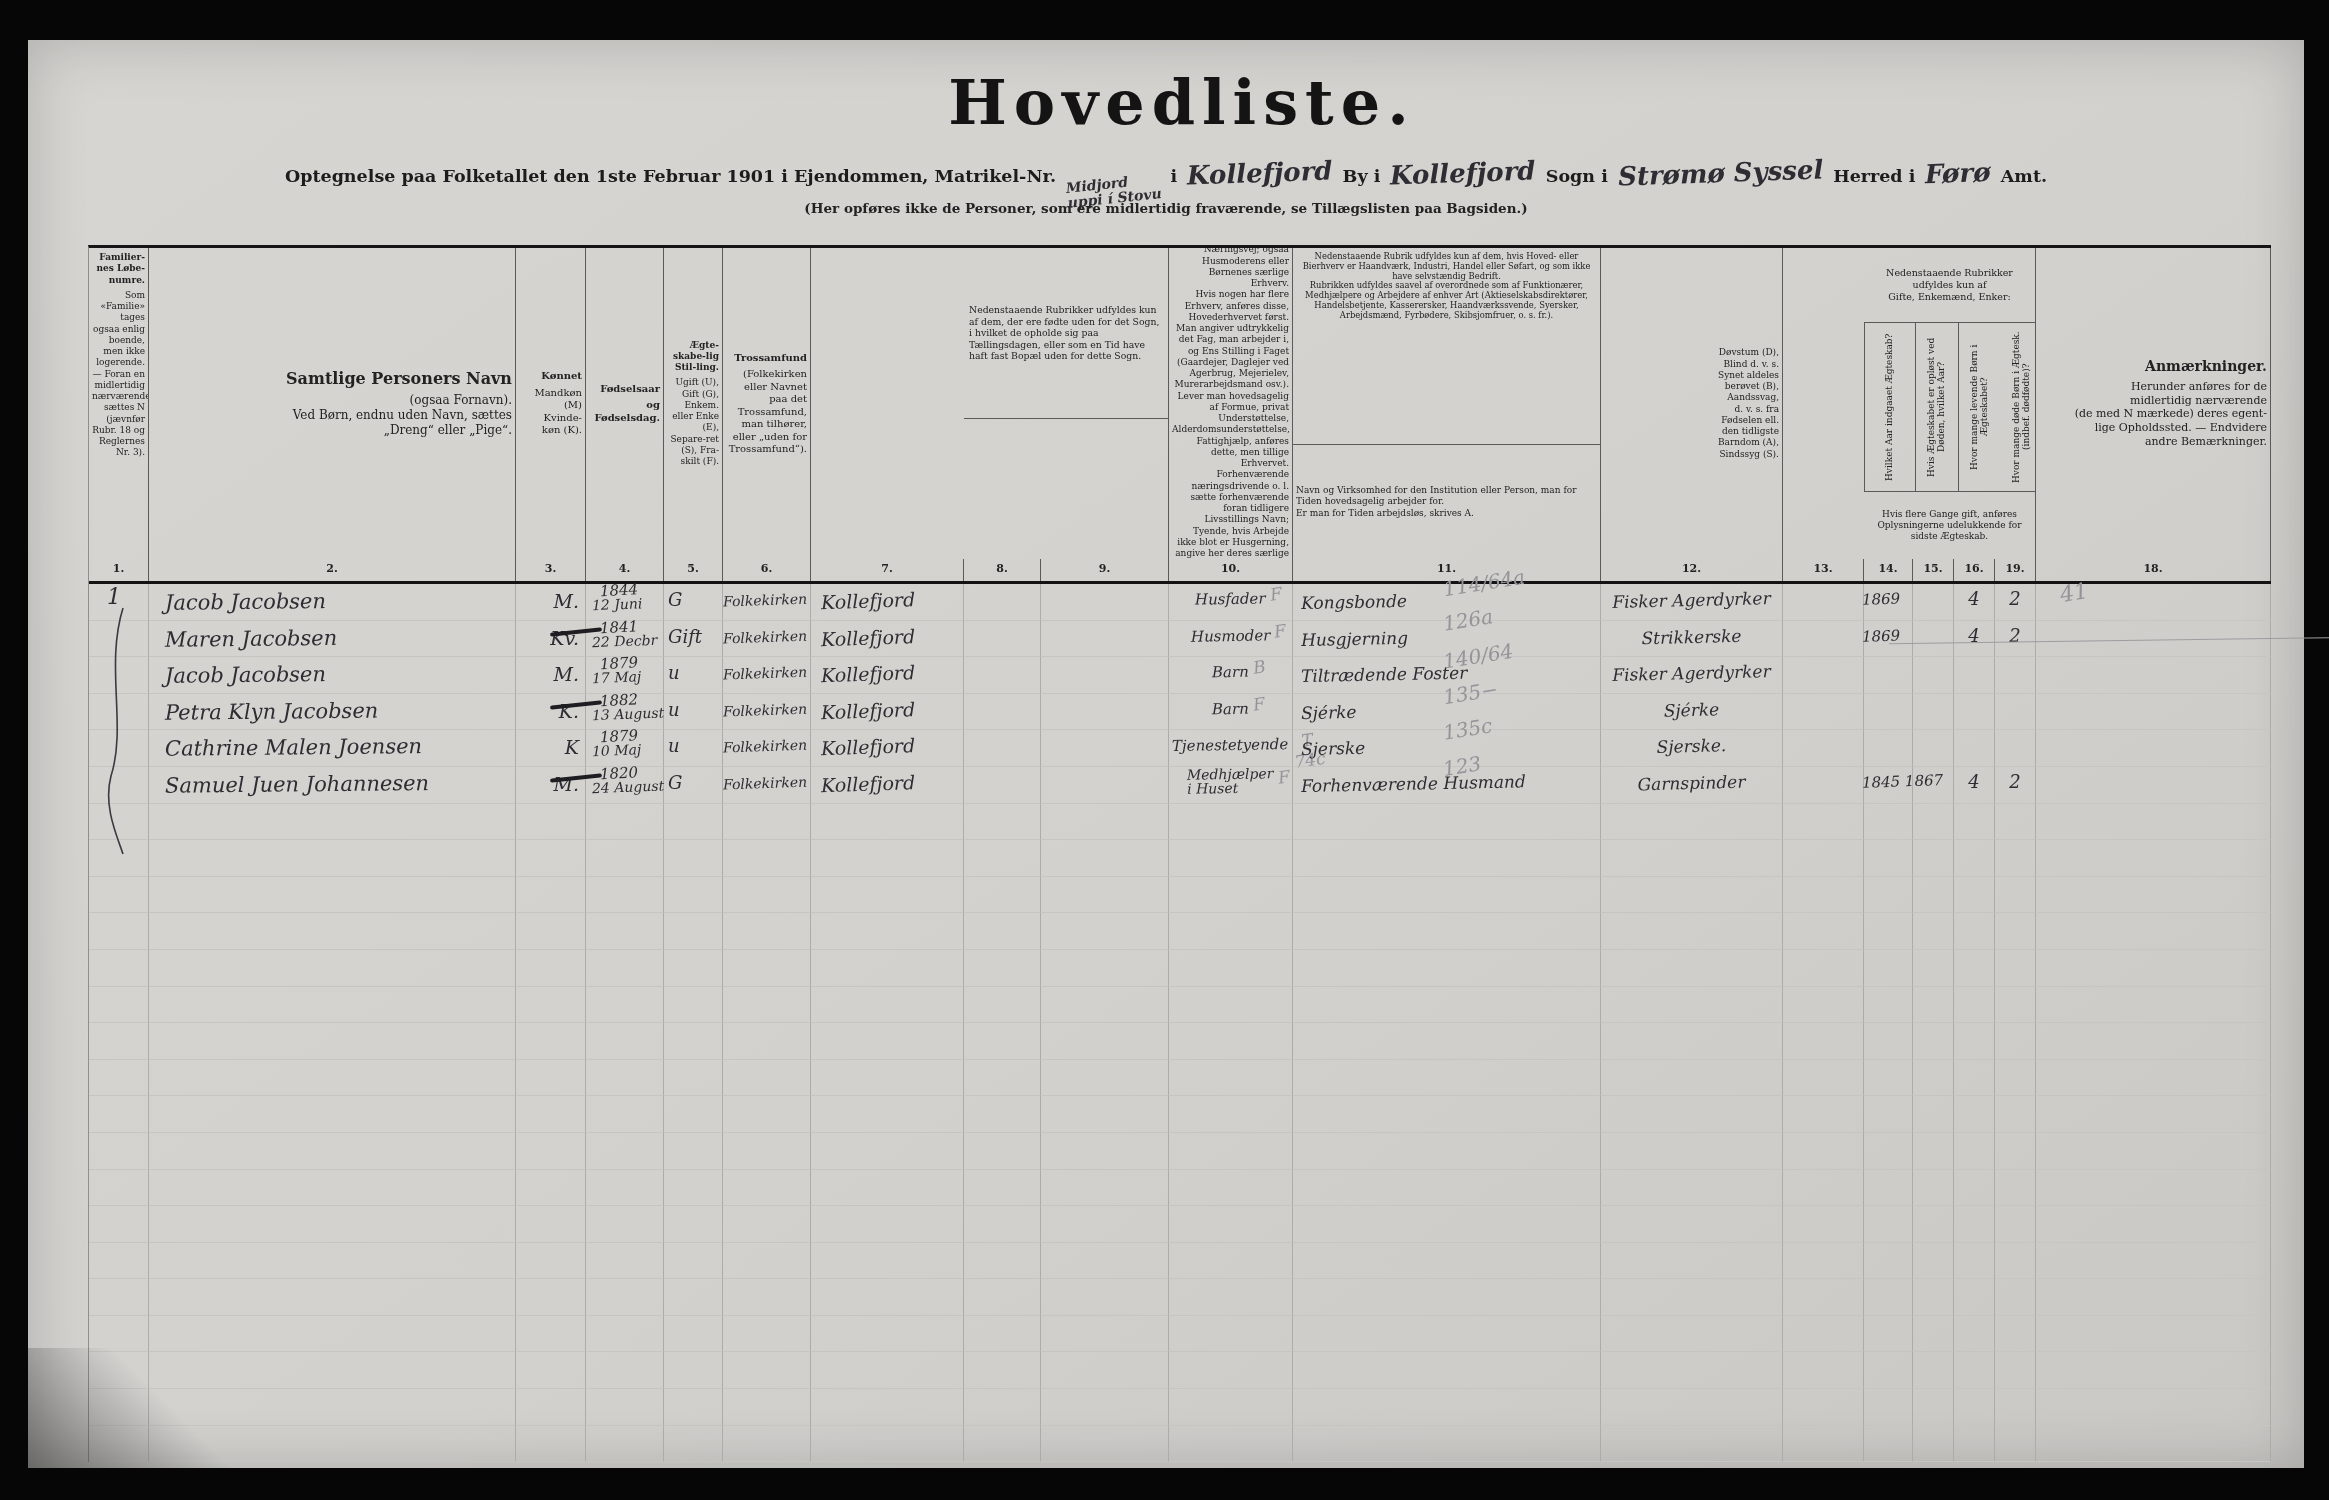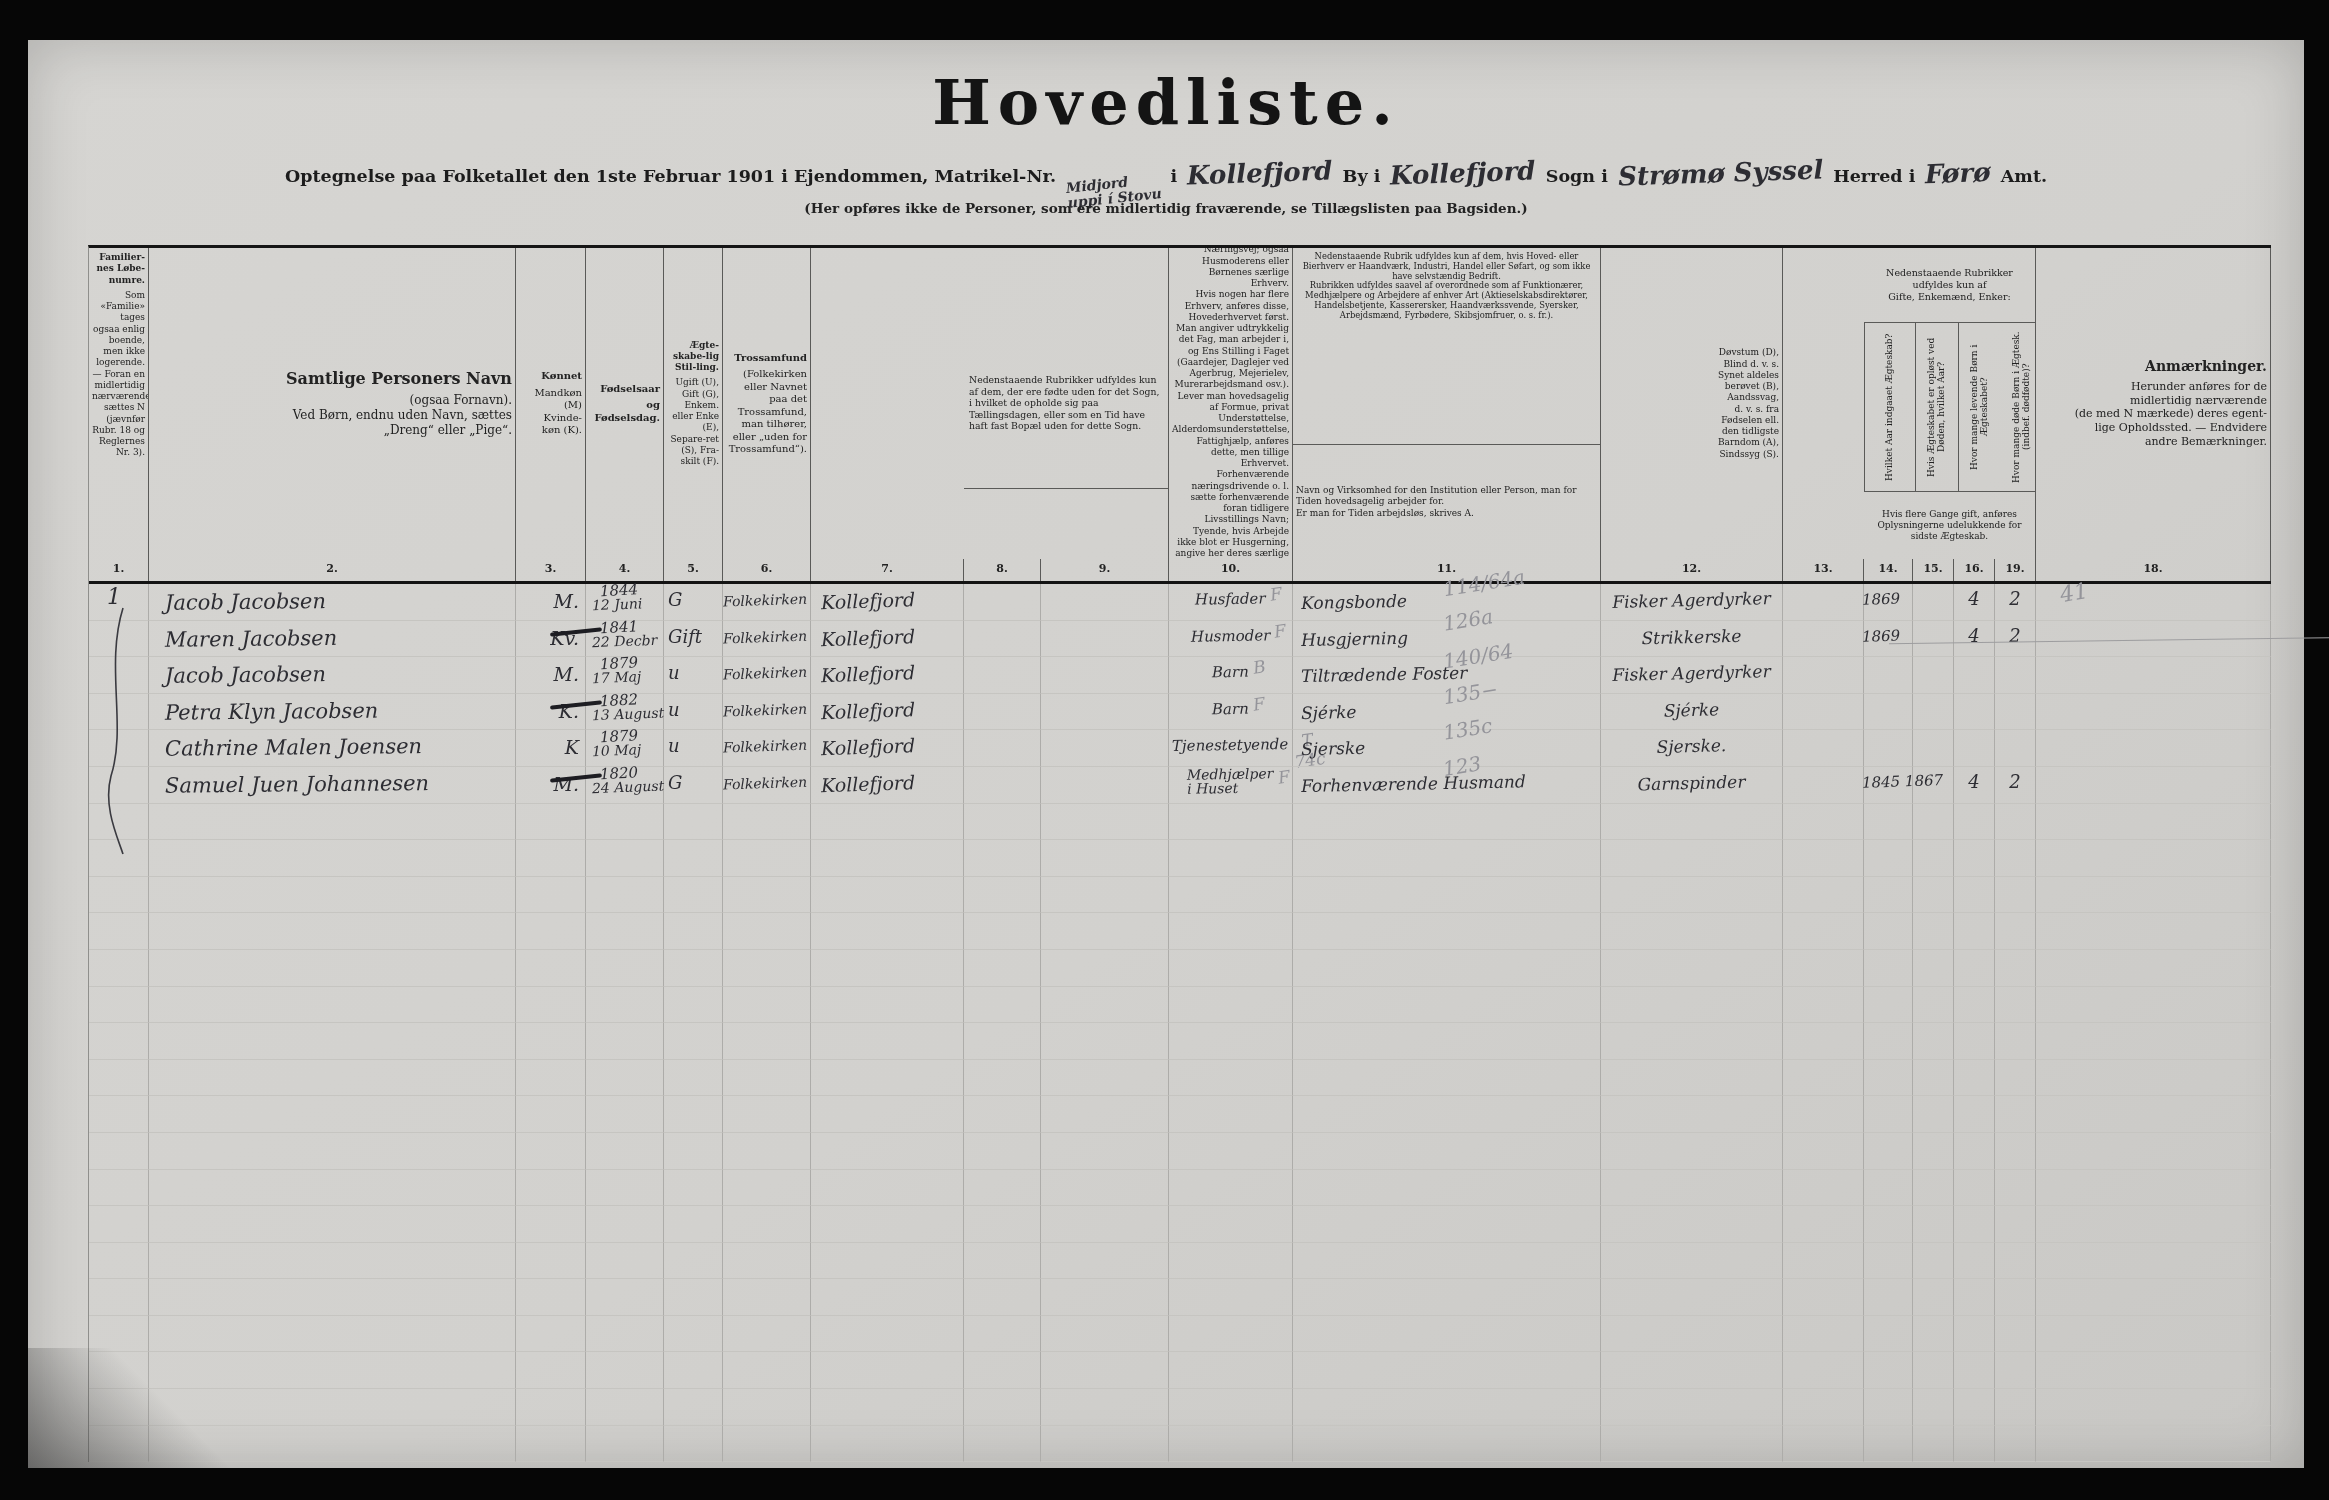--- a/index.html
+++ b/index.html
@@ -4,21 +4,21 @@
 <style>
   html,body{margin:0;padding:0;background:#060606;width:2329px;height:1500px;overflow:hidden;
             font-family:"DejaVu Serif","Liberation Serif",serif;}
   .scan{position:relative;width:2329px;height:1500px;background:#060606;}
   .paper{position:absolute;left:28px;top:40px;width:2276px;height:1428px;
          background:linear-gradient(145deg,#d6d5d2 0%,#d2d1ce 55%,#c9c8c5 100%);
          box-shadow:inset 0 0 60px rgba(0,0,0,.18);}
   .paper:after{content:"";position:absolute;left:0;bottom:0;width:220px;height:120px;
          background:linear-gradient(45deg,rgba(40,40,40,.55),rgba(40,40,40,0) 60%);}
   
-  .title{position:absolute;top:26px;left:0;width:100%;text-align:center;font-size:62px;
+  .title{position:absolute;top:26px;left:16px;width:100%;text-align:center;font-size:62px;
          font-weight:bold;letter-spacing:7px;color:#141414;}
   .subtitle{position:absolute;top:118px;left:0;width:100%;display:flex;justify-content:center;
             align-items:baseline;gap:10px;font-size:17.5px;font-weight:bold;color:#1c1c1c;white-space:nowrap;}
   .note-line{position:absolute;top:160px;left:0;width:100%;text-align:center;font-size:13.5px;
              font-weight:bold;color:#222;}
   
   .hw{font-style:italic;color:#2d2d33;font-family:"DejaVu Serif","Liberation Serif",serif;}
   .hw-big{font-size:26px;transform:rotate(-2deg);display:inline-block;}
   .hw-matrikel{display:inline-block;font-size:14px;line-height:1.05;transform:rotate(-6deg) translateY(6px);text-align:left;}
   .pencil{color:#94949a;font-style:italic;}
@@ -26,21 +26,21 @@
   .table{position:absolute;left:60px;top:205px;width:2182px;
          --cols:60px 367px 70px 78px 59px 88px 153px 77px 128px 124px 308px 182px 81px 49px 41px 41px 41px 235px;
          border-top:3px solid #151515;border-left:1px solid #8f8f8c;color:#222;}
   .thead{display:grid;grid-template-columns:var(--cols);height:311px;font-size:10px;line-height:1.25;}
   .hcell{border-right:1px solid #5a5a58;padding:4px 3px;text-align:right;overflow:hidden;
          display:flex;flex-direction:column;justify-content:center;white-space:pre-line;}
   .hcell.top{justify-content:flex-start;}
   .ht{font-weight:bold;margin-bottom:4px;}
   .hb{}
   .f9{font-size:9px;}
-  .hgroup89{grid-column:8/10;border-right:1px solid #5a5a58;display:flex;flex-direction:column;justify-content:center;}
+  .hgroup89{grid-column:8/10;border-right:1px solid #5a5a58;display:flex;flex-direction:column;}
   .hgroup89 .shared{height:158px;border-bottom:1px solid #5a5a58;padding:6px 5px;white-space:pre-line;
                     font-size:9.3px;display:flex;align-items:center;}
   .hgroup89 .split{flex:1;display:flex;}
   .hgroup89 .s8{width:77px;border-right:1px solid #5a5a58;display:flex;align-items:center;justify-content:center;
                 padding:2px;white-space:pre-line;text-align:center;}
   .hgroup89 .s9{flex:1;display:flex;align-items:center;justify-content:center;padding:2px;
                 white-space:pre-line;text-align:center;}
   .hgroup12{display:flex;flex-direction:column;border-right:1px solid #5a5a58;overflow:hidden;}
   .hgroup12 .t{height:188px;border-bottom:1px solid #5a5a58;padding:4px 3px;white-space:pre-line;
                font-size:8.4px;line-height:1.17;text-align:center;}

